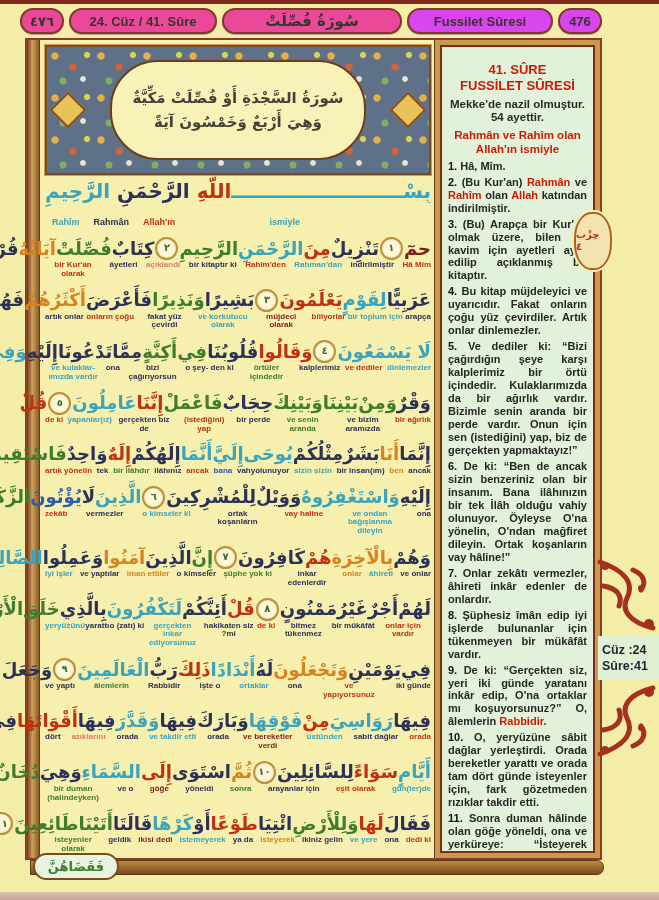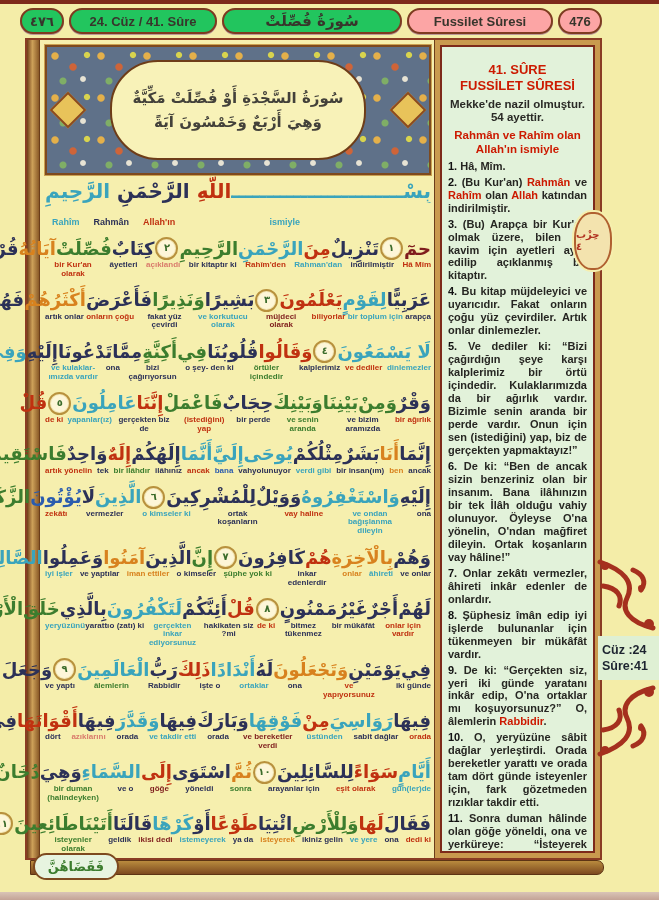--- a/index.html
+++ b/index.html
@@ -8,23 +8,23 @@
   .ar{font-family:"DejaVu Sans",sans-serif;}
 
   
   .top-edge{position:absolute;left:0;top:0;width:659px;height:4px;background:#7d2a1a;}
   .bottom-edge{position:absolute;left:0;bottom:0;width:659px;height:8px;
      background:linear-gradient(#d9c4b6,#c3a396);}
 
   
   .hdr{position:absolute;left:20px;top:8px;width:582px;height:26px;display:flex;gap:5px;}
   .cap{border:2px solid #7d3b20;border-radius:14px;display:flex;align-items:center;justify-content:center;
-       font-size:13px;font-weight:bold;color:#38352c;background:#22c55e;box-sizing:border-box;
+       font-size:13px;font-weight:bold;color:#38352c;background:#ec4899;box-sizing:border-box;
        box-shadow:0 1px 0 #b99;white-space:nowrap;}
-  .cap.light{background:#fca5a5;}
+  .cap.light{background:#d946ef;}
   .cap1{width:44px;} .cap2{width:148px;} .cap3{flex:1;font-size:15px;} .cap4{width:146px;} .cap5{width:44px;}
 
   
   .outer{position:absolute;left:25px;top:38px;width:577px;height:822px;background:#f6efae;
          border:2px solid #8a3c24;box-sizing:border-box;}
   .leftbar{position:absolute;left:0;top:0;bottom:0;width:12px;
            background:linear-gradient(90deg,#6e3d18,#cda159 45%,#8a5a28);border-right:1px solid #6b3d1a;}
 
   
   .main{position:absolute;left:12px;top:0;width:399px;bottom:0;padding:5px 7px 4px 6px;box-sizing:border-box;
@@ -253,21 +253,21 @@
               <span class="aw c-c">أَنَّمَا</span>
               <span class="aw c-k">إِلَهُكُمْ</span>
               <span class="aw c-r">إِلَهٌ</span>
               <span class="aw c-k">وَاحِدٌ</span>
               <span class="aw c-g">فَاسْتَقِيمُوا</span>
             </div>
             <div class="lbline" dir="rtl">
               <span class="lb c-k">ancak</span>
               <span class="lb c-o">ben</span>
               <span class="lb c-k">bir insan(ım)</span>
-              <span class="lb c-c">verdi gibi</span>
+              <span class="lb c-c">sizin sizin</span>
               <span class="lb c-k">vahyolunuyor</span>
               <span class="lb c-b">bana</span>
               <span class="lb c-r">ancak</span>
               <span class="lb c-k">ilâhınız</span>
               <span class="lb c-g">bir ilâhdır</span>
               <span class="lb c-k">tek</span>
               <span class="lb c-r">artık yönelin</span>
             </div>
           </div>
           <div class="vrow">

